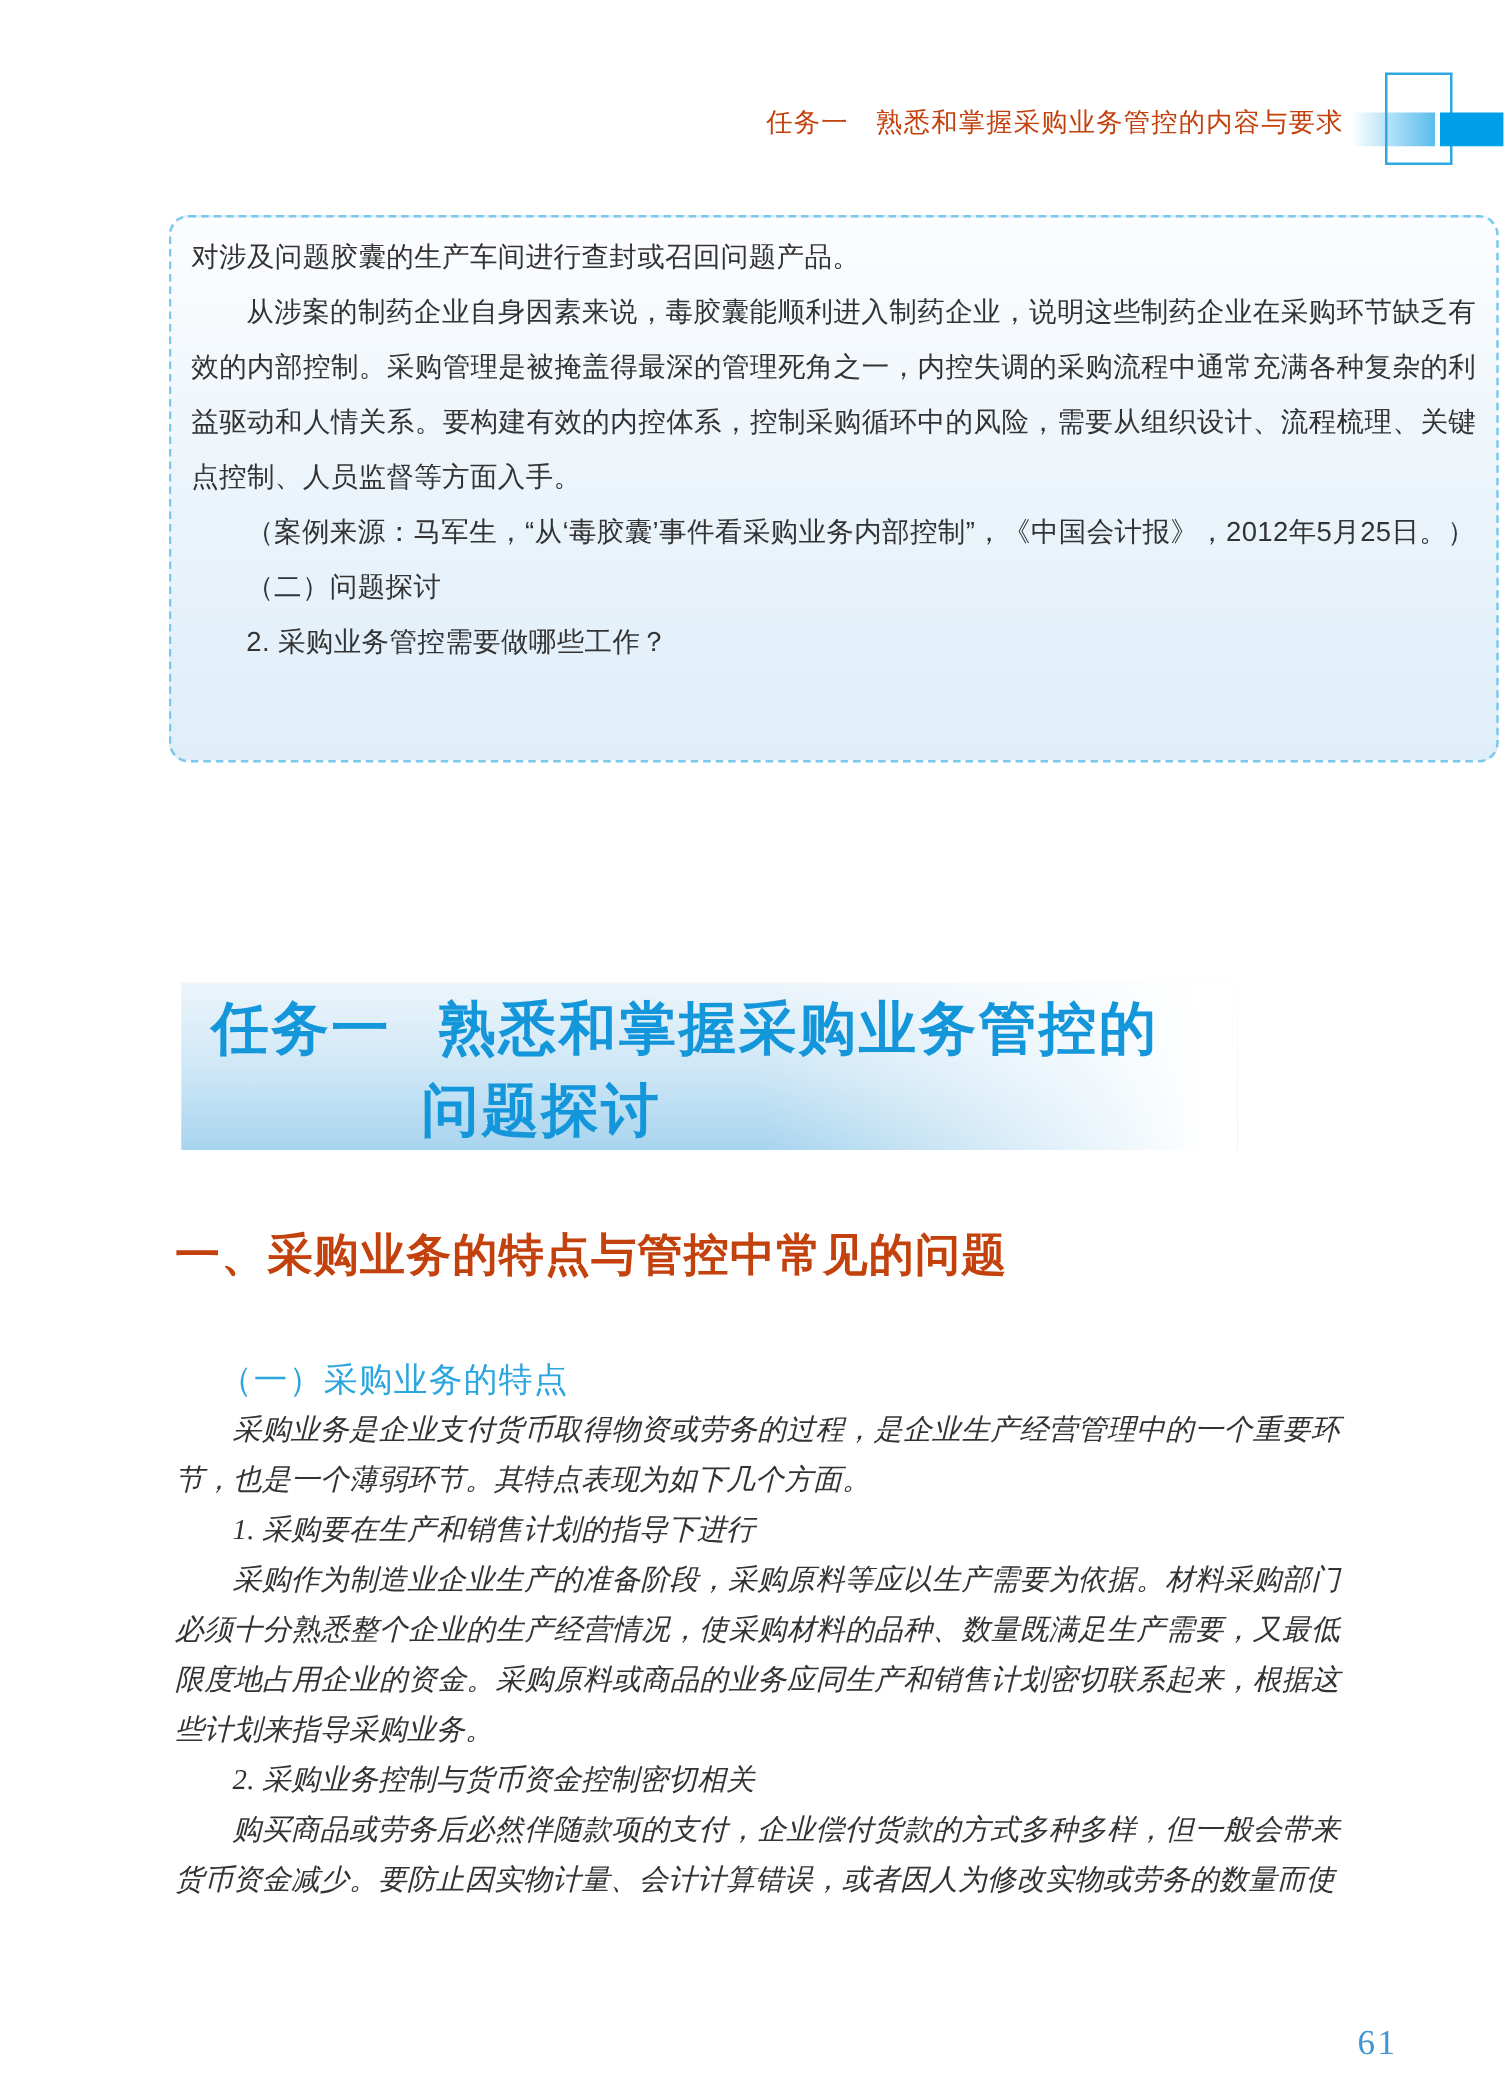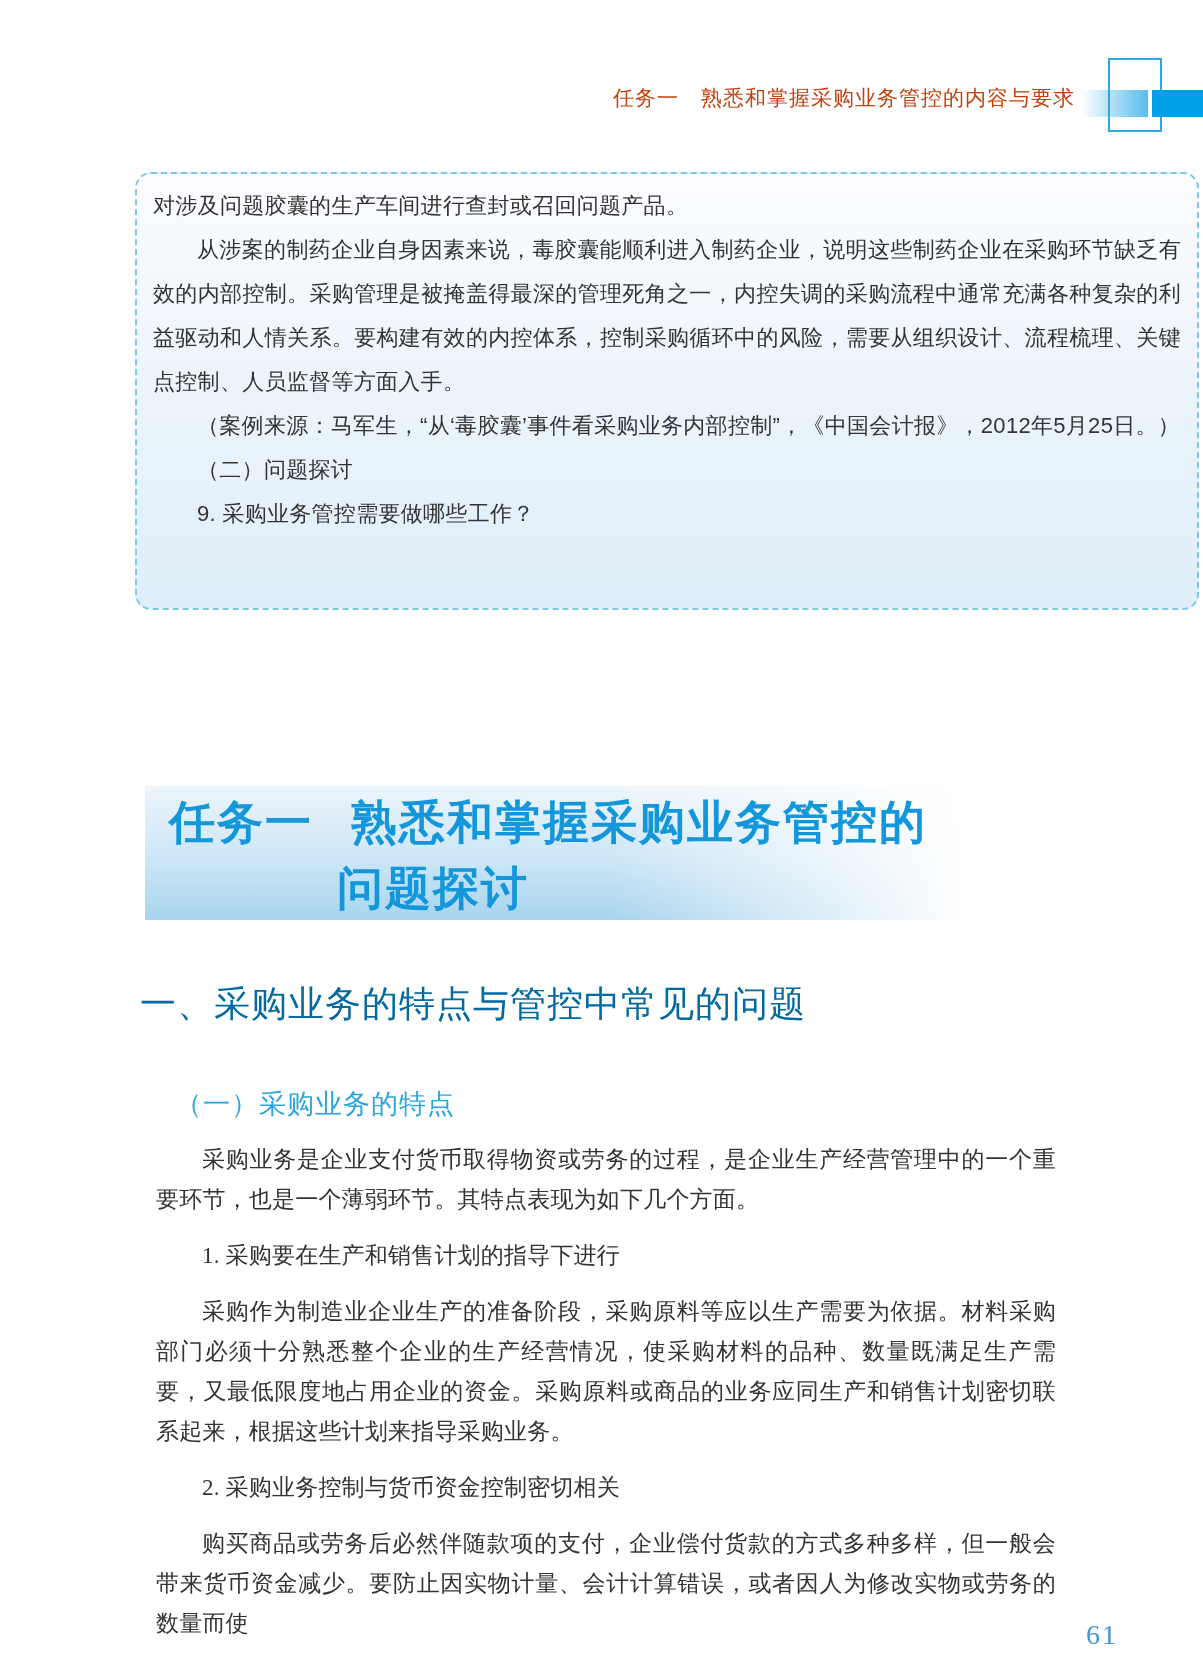--- a/index.html
+++ b/index.html
@@ -56,35 +56,35 @@
     position:relative;z-index:2;
     font-weight:bold;font-size:46px;line-height:66px;
     color:#1496DA;letter-spacing:2px;white-space:nowrap;
   }
   .banner-line1{padding:4px 0 0 24px;}
   .banner-line2{padding-left:192px;}
   .banner-gap{display:inline-block;width:38px;}
   
   .h1{
     position:absolute;left:140px;top:980px;
-    font-weight:normal;font-size:36px;color:#0369a1;
+    font-weight:bold;font-size:36px;color:#c2410c;
     letter-spacing:1px;white-space:nowrap;
   }
   .h2{
     position:absolute;left:175px;top:1086px;
     font-weight:normal;font-size:27px;color:#2BA5DE;
     letter-spacing:1px;white-space:nowrap;
   }
   
   .body-text{
     position:absolute;left:140px;top:1124px;width:932px;
     font-size:23px;line-height:40px;letter-spacing:0.2px;
     color:#333333;text-align:justify;
   }
-  .body-text p{margin:16px;}
+  .body-text p{margin:0;font-style:italic;}
   
   .page-number{
     position:absolute;left:1086px;top:1572px;
     font-size:28px;color:#3F96D2;letter-spacing:2px;margin-top:47px;
   }
 </style>
 </head>
 <body>
 
 <div class="page">
@@ -92,21 +92,21 @@
   <div class="running-title">任务一　熟悉和掌握采购业务管控的内容与要求</div>
   <div class="deco-bar"></div>
   <div class="deco-outline"></div>
   <div class="deco-solid"></div>
 
   <div class="case-box">
     <p>对涉及问题胶囊的生产车间进行查封或召回问题产品。</p>
     <p class="indent">从涉案的制药企业自身因素来说，毒胶囊能顺利进入制药企业，说明这些制药企业在采购环节缺乏有效的内部控制。采购管理是被掩盖得最深的管理死角之一，内控失调的采购流程中通常充满各种复杂的利益驱动和人情关系。要构建有效的内控体系，控制采购循环中的风险，需要从组织设计、流程梳理、关键点控制、人员监督等方面入手。</p>
     <p class="indent">（案例来源：马军生，“从‘毒胶囊’事件看采购业务内部控制”，《中国会计报》，2012年5月25日。）</p>
     <p class="indent">（二）问题探讨</p>
-    <p class="indent">9. 采购业务管控需要做哪些工作？</p>
+    <p class="indent">2. 采购业务管控需要做哪些工作？</p>
   </div>
 
   <div class="banner">
     <div class="banner-line banner-line1">
       <span>任务一</span><span class="banner-gap"></span><span>熟悉和掌握采购业务管控的</span>
     </div>
     <div class="banner-line banner-line2">问题探讨</div>
   </div>
 
   <div class="h1">一、采购业务的特点与管控中常见的问题</div>

